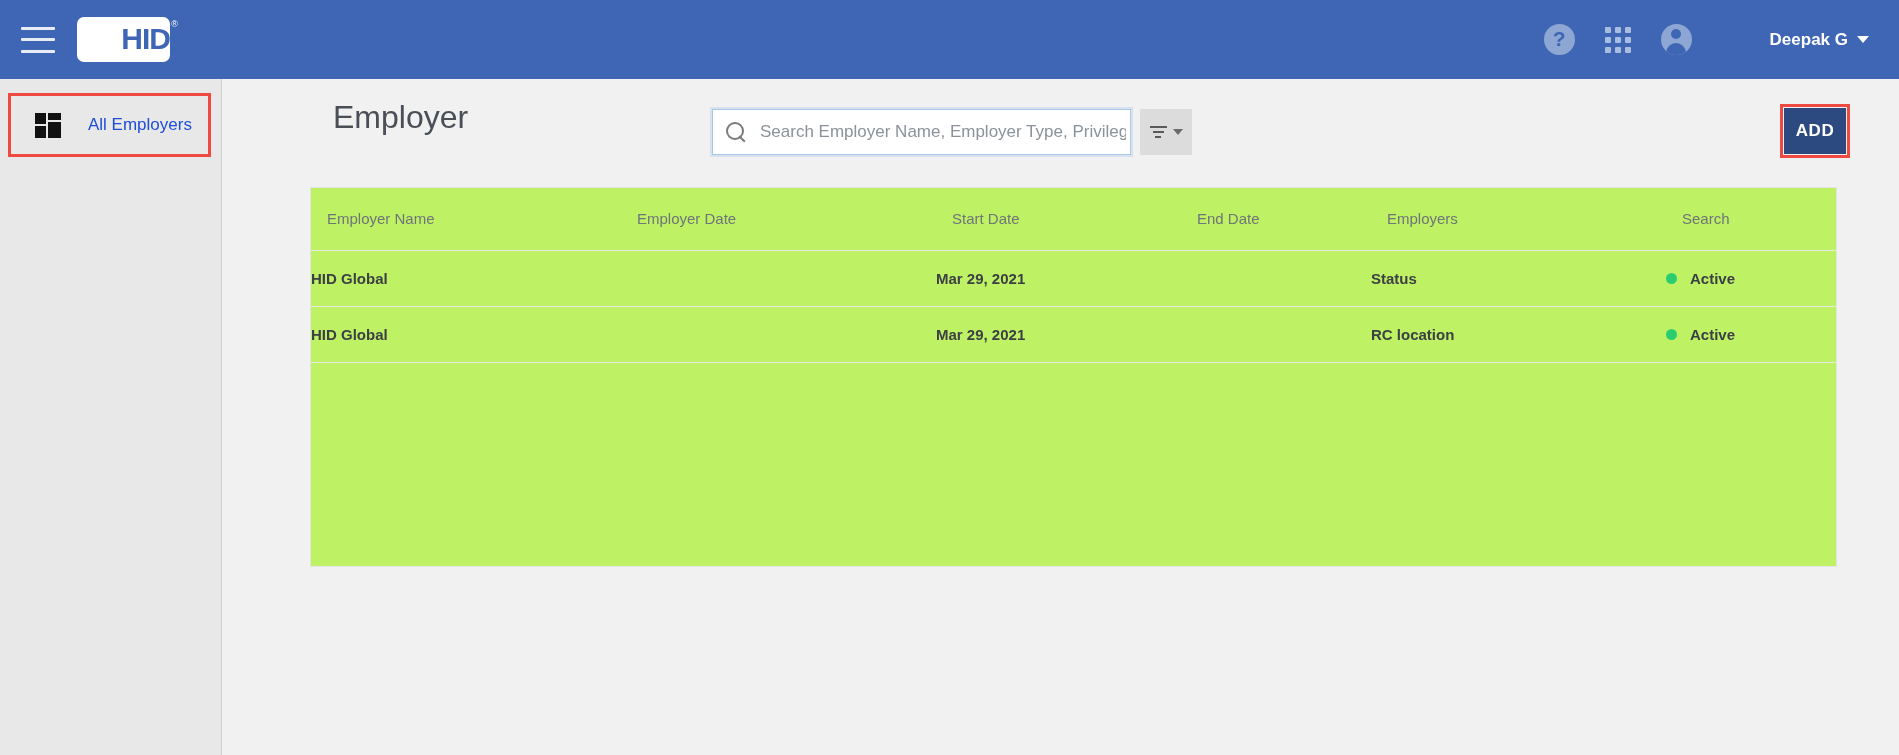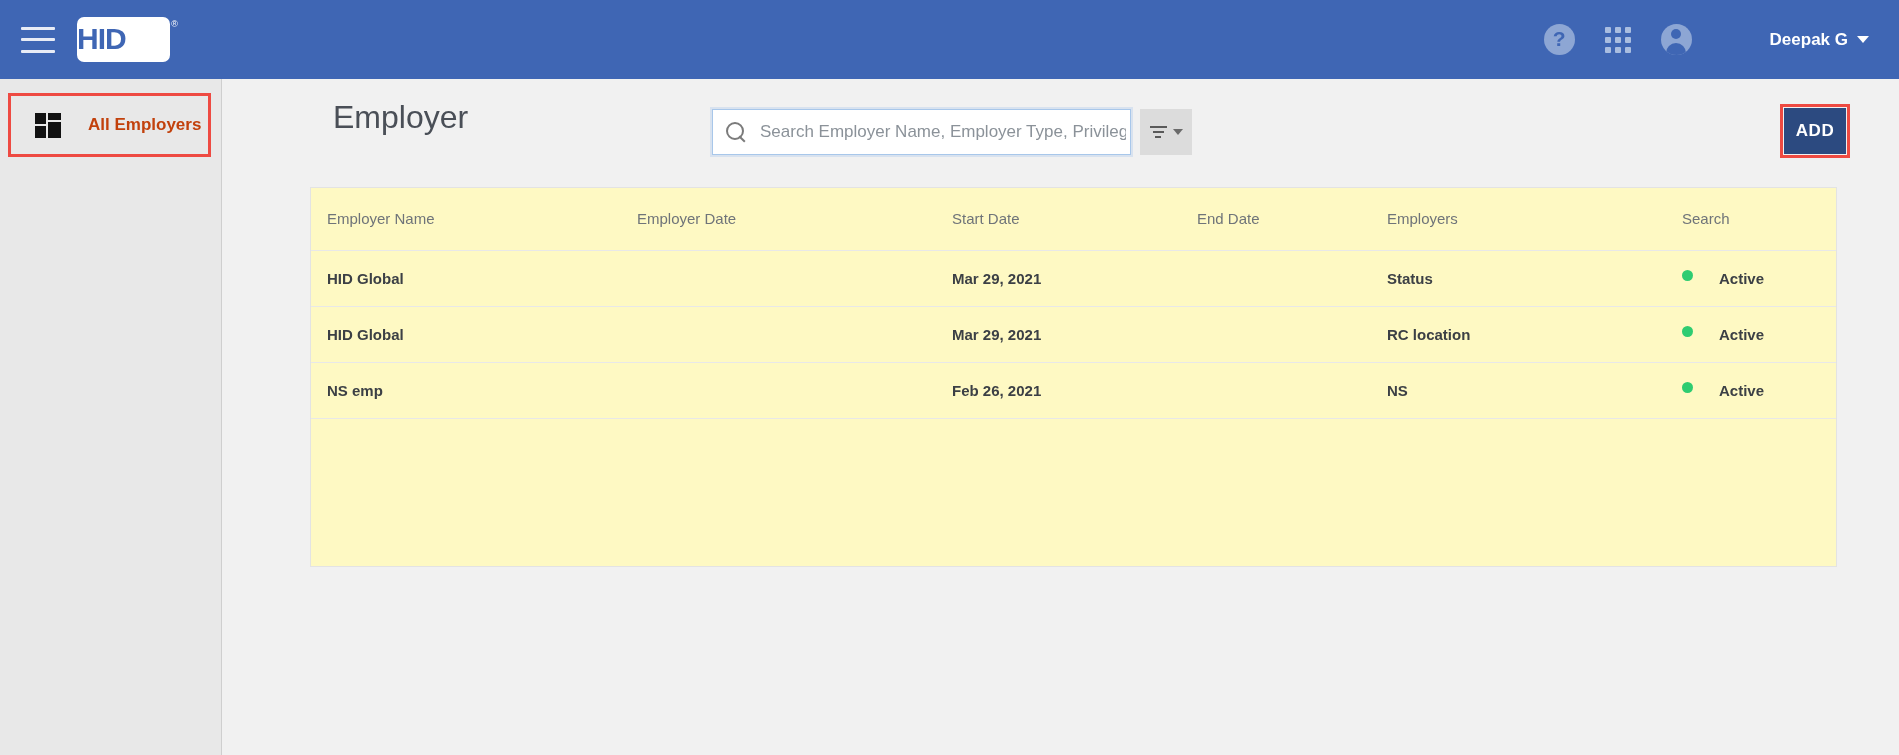--- a/index.html
+++ b/index.html
@@ -25,21 +25,21 @@
     cursor: pointer;
   }
   .hamburger span {
     display: block; height: 3px; width: 34px;
     background: #e8ecf6; border-radius: 1px;
   }
   .hid-logo {
     width: 93px; height: 45px;
     background: #ffffff;
     border-radius: 7px;
-    display: flex; align-items: center; justify-content: flex-start;
+    display: flex; align-items: center; justify-content: flex-end;
     position: relative;
     flex: 0 0 auto;
   }
   .hid-logo .hid-text {
     font-family: "Liberation Sans", sans-serif;
     font-weight: 700;
     font-size: 30px;
     letter-spacing: -1px;
     color: #3f66b4;
     line-height: 1;
@@ -141,21 +141,21 @@
     display: grid;
     grid-template-columns: 11px 13px;
     grid-template-rows: 11px 12px;
     gap: 2px;
   }
   .dash-icon i { background: #111111; display:block; }
   .dash-icon i.t2 { grid-row: 1; grid-column: 2; height: 7px; align-self: start; }
   .dash-icon i.b2 { grid-row: 2; grid-column: 2; height: 16px; margin-top: -4px; }
   .sidebar-label {
     margin-left: 27px;
-    font-size: 17px; font-weight: 700; color: #c2410c;
+    font-size: 17px; font-weight: 400; color: #1d4ed8;
     white-space: nowrap;
   }
 
   
   .main {
     position: absolute;
     top: 79px; left: 223px;
     width: 1676px; height: 676px;
     background: #f1f1f1;
   }
@@ -239,44 +239,44 @@
     width: 70px; height: 54px;
     border: 3px solid #ee4a42;
     pointer-events: none;
   }
 
   
   .table-card {
     position: absolute;
     left: 87px; top: 108px;
     width: 1527px; height: 380px;
-    background: #fef9c3;
+    background: #bef264;
     border: 1px solid #e3e3e3;
   }
   .tbl { width: 100%; border-collapse: collapse; table-layout: fixed; }
   .tbl th {
     text-align: left;
     font-size: 15px; font-weight: 400; color: #6f7479;
     padding: 0 0 0 16px;
     height: 62px;
     border-bottom: 1px solid #e8e8e8;
   }
   .tbl td {
     font-size: 15px; font-weight: 700; color: #3c4045;
-    padding: 0 0 0 16px;
+    padding: 0 0 0 0;
     height: 56px;
     border-bottom: 1px solid #e8e8e8;
   }
   .col-name { width: 310px; }
   .col-code { width: 315px; }
   .col-start { width: 245px; }
   .col-end { width: 190px; }
   .col-loc { width: 295px; }
   .col-status { width: auto; }
-  .status-cell { display: flex; gap: 26px; }
+  .status-cell { display: flex; align-items: center; gap: 13px; }
   .status-dot {
     width: 11px; height: 11px; border-radius: 50%;
     background: #2ecc71; flex: 0 0 auto;
   }
 </style>
 </head>
 <body>
 
 <div class="topbar">
 
@@ -384,30 +384,17 @@
           <td>Mar 29, 2021</td>
           <td></td>
           <td>RC location</td>
           <td>
             <span class="status-cell">
               <span class="status-dot"></span>
               <span>Active</span>
             </span>
           </td>
         </tr>
-        <tr>
-          <td>NS emp</td>
-          <td></td>
-          <td>Feb 26, 2021</td>
-          <td></td>
-          <td>NS</td>
-          <td>
-            <span class="status-cell">
-              <span class="status-dot"></span>
-              <span>Active</span>
-            </span>
-          </td>
-        </tr>
       </tbody>
     </table>
   </div>
 
 </div>
 
 </body></html>

